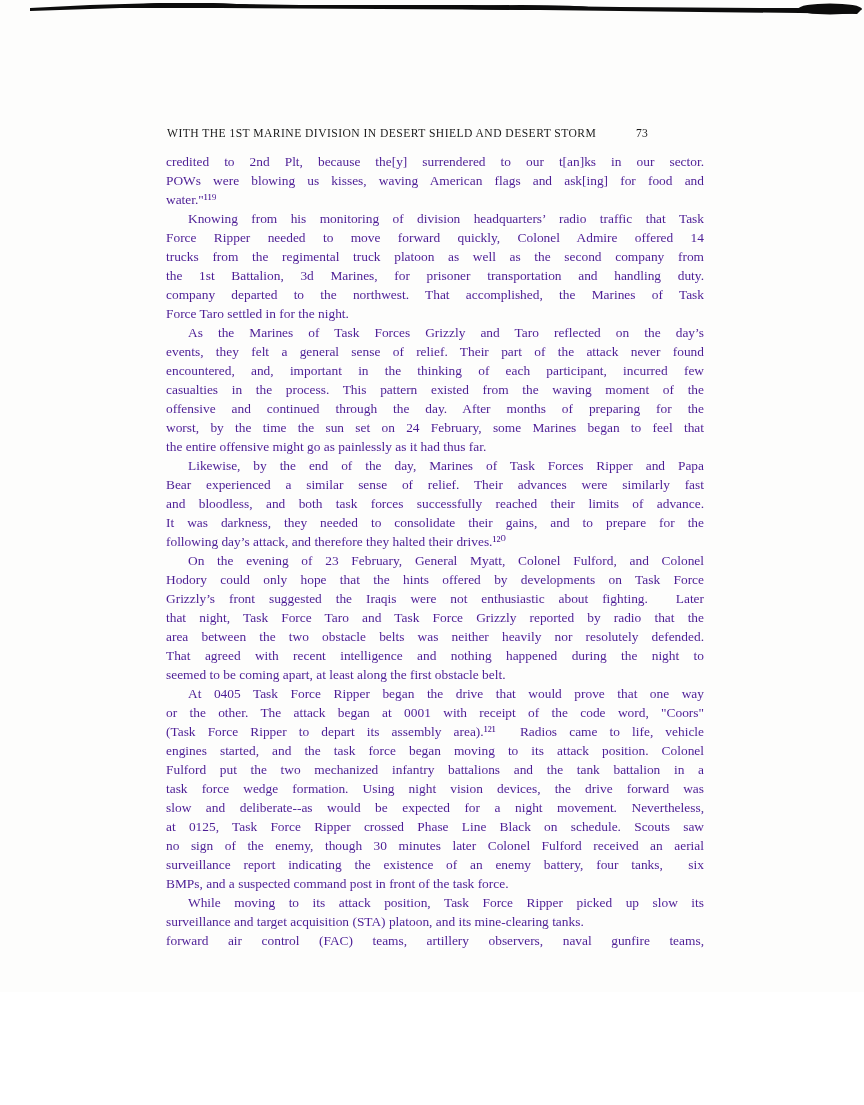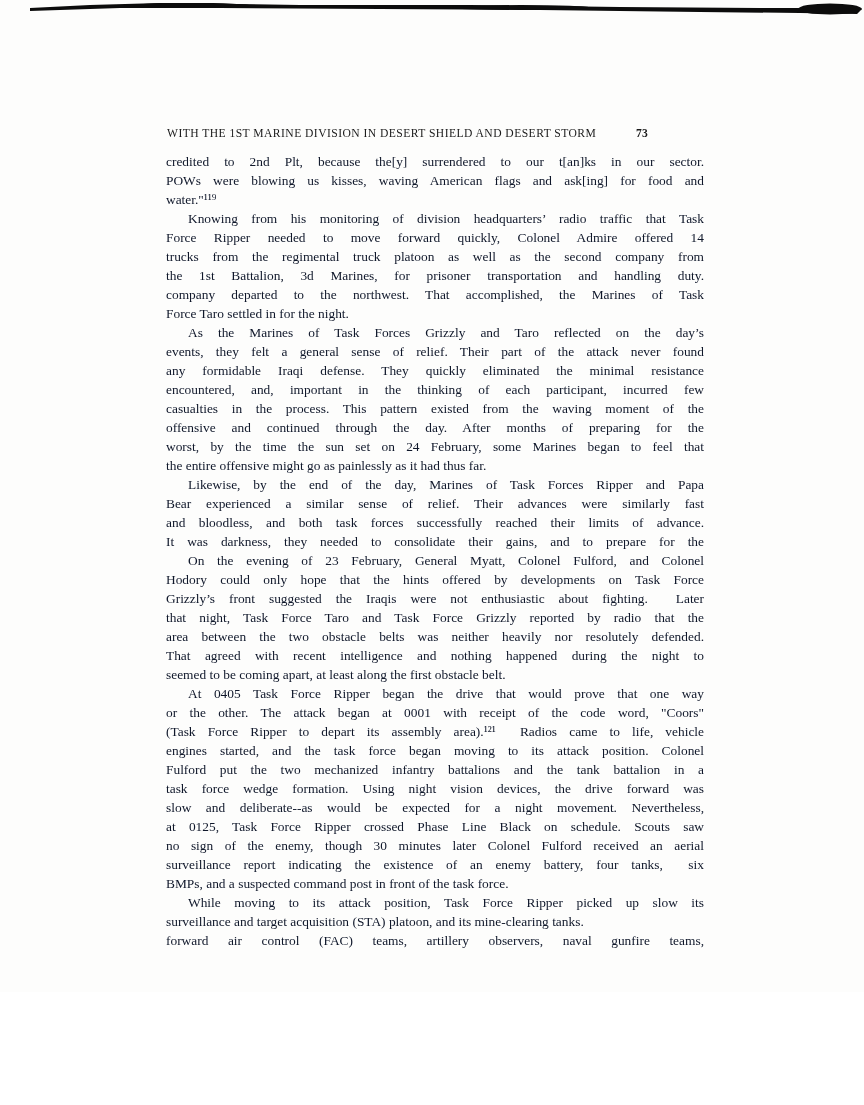--- a/index.html
+++ b/index.html
@@ -25,29 +25,29 @@
     left: 167px; top: 127px;
     width: 481px;
     display: flex;
     justify-content: space-between;
     align-items: baseline;
     font-size: 11.6px;
     letter-spacing: 0.45px;
     white-space: nowrap;
     color: #1a1a1a;
   }
-  .running-head .pageno { letter-spacing: 0.2px; font-weight: bold; }
+  .running-head .pageno { letter-spacing: 0.2px; }
   
   .body-col {
     position: absolute;
     left: 166px; top: 152px;
     width: 538px;
     font-size: 13.4px;
     line-height: 19px;
-    color: #0f172a;
+    color: #4c1d95;
   }
   .para { margin: 0; }
   .line {
     height: 19px;
     overflow: hidden;
     text-align: justify;
     text-align-last: justify;
     text-justify: inter-word;
     white-space: normal;
   }
@@ -81,32 +81,32 @@
         <div class="line indent">Knowing from his monitoring of division headquarters’ radio traffic that Task</div>
         <div class="line">Force Ripper needed to move forward quickly, Colonel Admire offered 14</div>
         <div class="line">trucks from the regimental truck platoon as well as the second company from</div>
         <div class="line">the 1st Battalion, 3d Marines, for prisoner transportation and handling duty.</div>
         <div class="line">company departed to the northwest. That accomplished, the Marines of Task</div>
         <div class="line last">Force Taro settled in for the night.</div>
       </div>
       <div class="para">
         <div class="line indent">As the Marines of Task Forces Grizzly and Taro reflected on the day’s</div>
         <div class="line">events, they felt a general sense of relief. Their part of the attack never found</div>
-        <div class="line">any formidable Iraqi defense. They quickly eliminated the minimal resistance</div>
         <div class="line">encountered, and, important in the thinking of each participant, incurred few</div>
         <div class="line">casualties in the process. This pattern existed from the waving moment of the</div>
         <div class="line">offensive and continued through the day. After months of preparing for the</div>
         <div class="line">worst, by the time the sun set on 24 February, some Marines began to feel that</div>
         <div class="line last">the entire offensive might go as painlessly as it had thus far.</div>
       </div>
       <div class="para">
         <div class="line indent">Likewise, by the end of the day, Marines of Task Forces Ripper and Papa</div>
         <div class="line">Bear experienced a similar sense of relief. Their advances were similarly fast</div>
         <div class="line">and bloodless, and both task forces successfully reached their limits of advance.</div>
         <div class="line">It was darkness, they needed to consolidate their gains, and to prepare for the</div>
+        <div class="line last">following day’s attack, and therefore they halted their drives.¹²⁰</div>
       </div>
       <div class="para">
         <div class="line indent">On the evening of 23 February, General Myatt, Colonel Fulford, and Colonel</div>
         <div class="line">Hodory could only hope that the hints offered by developments on Task Force</div>
         <div class="line">Grizzly’s front suggested the Iraqis were not enthusiastic about fighting.&nbsp; Later</div>
         <div class="line">that night, Task Force Taro and Task Force Grizzly reported by radio that the</div>
         <div class="line">area between the two obstacle belts was neither heavily nor resolutely defended.</div>
         <div class="line">That agreed with recent intelligence and nothing happened during the night to</div>
         <div class="line last">seemed to be coming apart, at least along the first obstacle belt.</div>
       </div>

